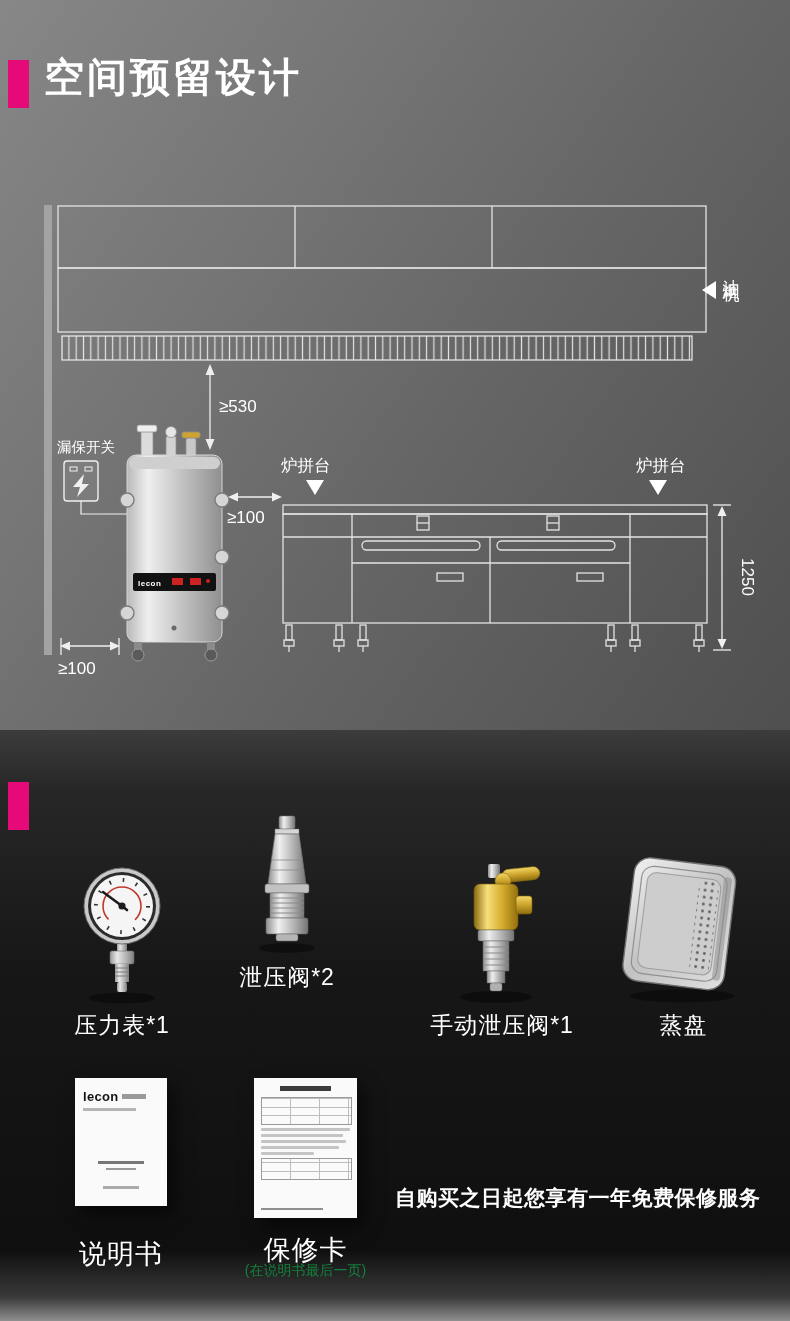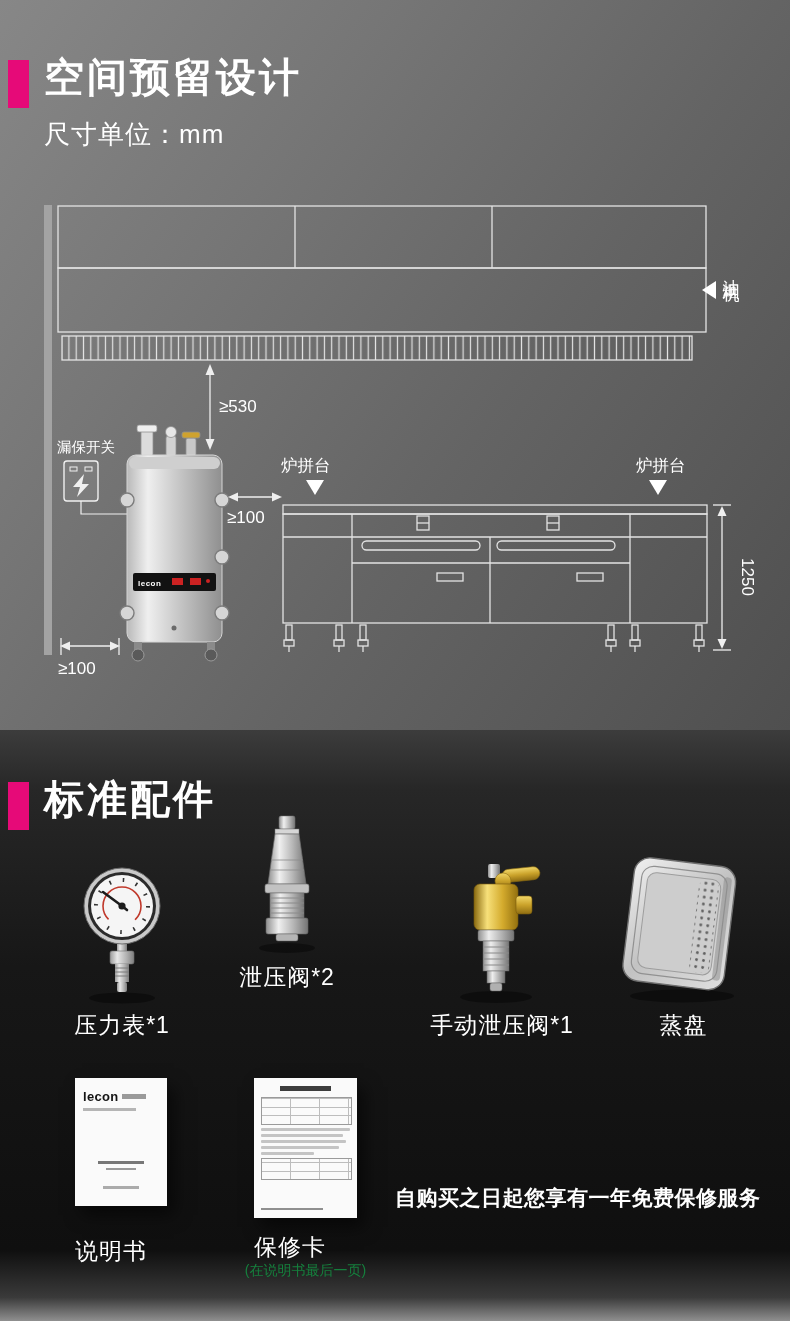--- a/index.html
+++ b/index.html
@@ -42,34 +42,33 @@
   .doc-warranty{left:254px;top:1078px;width:103px;height:140px;padding:8px 7px;
     display:flex;flex-direction:column;gap:3.5px;}
   .w-title{width:58%;height:5px;background:#3d3d3d;margin:0 auto 2px auto;}
   .w-table{width:100%;height:26px;border:1px solid #9a9a9a;
     background:repeating-linear-gradient(0deg,transparent 0 7.5px,#bdbdbd 7.5px 8.5px),
                repeating-linear-gradient(90deg,transparent 0 28px,#bdbdbd 28px 29px);}
   .w-table2{height:20px;}
   .w-line{height:2.5px;background:#c4c4c4;border-radius:1px;}
   .w100{width:100%;} .w92{width:92%;} .w96{width:96%;} .w88{width:88%;} .w60{width:60%;}
   .w-sign{width:70%;height:2.5px;background:#8f8f8f;margin-top:auto;}
-  .doc-label{position:absolute;color:#fff;font-size:23px;letter-spacing:1px;white-space:nowrap;}
+  .doc-label{position:absolute;color:#fff;font-size:27px;letter-spacing:1px;text-align:center;white-space:nowrap;}
   .doc-note{position:absolute;color:#15803d;font-size:14px;text-align:center;white-space:nowrap;}
   .warranty-notice{position:absolute;left:383px;top:1184px;color:#fff;font-size:21px;
     font-weight:700;letter-spacing:.5px;white-space:nowrap;margin-left:12px;}
 </style>
 </head>
 <body>
 
 <div class="page">
 
   <section class="sec-top">
     <div class="accent-bar" style="left:8px;top:60px;"></div>
     <h1 class="sec-title" style="left:44px;top:55px;">空间预留设计</h1>
-    <div class="sec-sub" style="left:44px;top:117px;">尺寸单位：mm</div>
 
     <svg class="diagram" width="790" height="730" viewBox="0 0 790 730">
       <defs>
         <pattern id="d-hatch" width="7.3" height="24" patternUnits="userSpaceOnUse">
           <line x1="3.2" y1="0" x2="3.2" y2="24" stroke="#e3e3e3" stroke-width="1.2"></line>
         </pattern>
         <linearGradient id="d-steel" x1="0" y1="0" x2="1" y2="0">
           <stop offset="0" stop-color="#b9b9b9"></stop>
             <stop offset="0.22" stop-color="#efefef"></stop>
           <stop offset="0.55" stop-color="#c6c6c6"></stop>
@@ -210,21 +209,20 @@
         <polygon points="60,646 70,641.5 70,650.5" fill="#efefef"></polygon>
         <polygon points="120,646 110,641.5 110,650.5" fill="#efefef"></polygon>
         <text x="58" y="674" class="dimtext">≥100</text>
       </g>
     </svg>
   </section>
 
   <section class="sec-bottom"></section>
 
   <div class="accent-bar" style="left:8px;top:782px;"></div>
-  <h2 class="sec-title" style="left:44px;top:777px;">标准配件</h2>
 
   <div class="acc" style="left:72px;top:856px;width:100px;">
     <svg class="acc-img" width="100" height="150" viewBox="0 0 100 150">
       <defs>
         <linearGradient id="g-met" x1="0" y1="0" x2="1" y2="0">
           <stop offset="0" stop-color="#9a9a9a"></stop>
             <stop offset="0.3" stop-color="#e8e8e8"></stop>
           <stop offset="0.7" stop-color="#b0b0b0"></stop>
             <stop offset="1" stop-color="#7e7e7e"></stop>
         </linearGradient>

